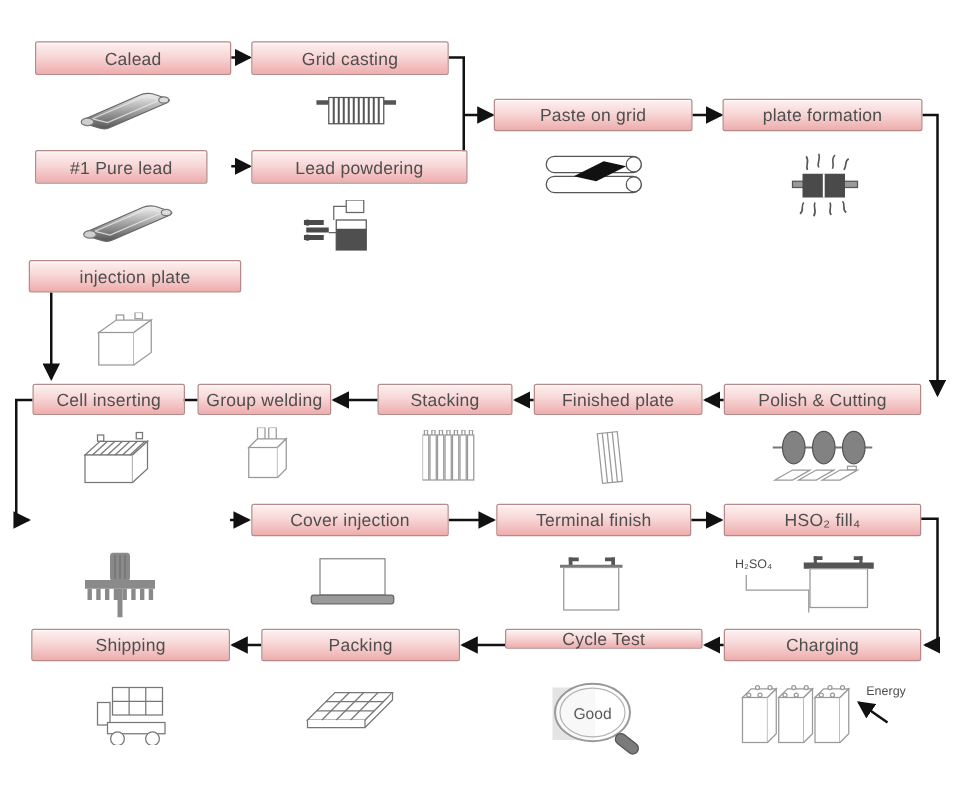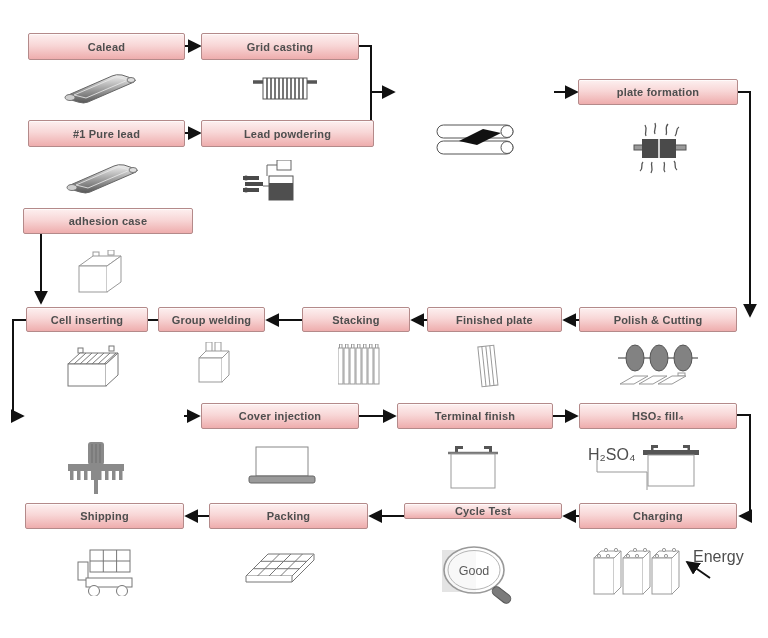--- a/index.html
+++ b/index.html
@@ -3,26 +3,26 @@
 <meta charset="utf-8">
 <style>
   html,body{margin:0;padding:0;background:#ffffff;}
   body{font-family:"Liberation Sans", sans-serif;}
   #stage{position:relative;width:768px;height:638px;background:#ffffff;overflow:hidden;}
   .layer{position:absolute;left:0;top:0;}
   .node{
     position:absolute;display:flex;align-items:center;justify-content:center;
     background:linear-gradient(180deg,#fdf0f0 0%,#f8d7d7 45%,#eeadad 100%);
     border:1px solid #b48a8a;border-radius:2px;
-    font-size:11px;color:#4e4e4e;letter-spacing:.2px;
+    font-size:14px;color:#4e4e4e;letter-spacing:.2px;
     box-shadow:inset 0 1px 0 rgba(255,255,255,.65);
-    box-sizing:border-box;text-align:center;white-space:nowrap;font-weight:bold;
+    box-sizing:border-box;text-align:center;white-space:nowrap;
   }
   .icon{position:absolute;}
-  .annot{position:absolute;font-size:16px;color:#4e4e4e;white-space:nowrap;}
+  .annot{position:absolute;font-size:10px;color:#4e4e4e;white-space:nowrap;}
 </style>
 </head>
 <body>
 
 <div id="stage">
 
   <svg class="layer" width="768" height="638">
     <defs>
       <marker id="arr" viewBox="0 0 8 8" refX="7" refY="4" markerWidth="7" markerHeight="7" orient="auto">
         <path d="M0,0 L8,4 L0,8 Z" fill="#111"></path>
@@ -322,24 +322,25 @@
       <line x1="42.6" y1="2" x2="42.6" y2="24"></line>
       <rect x="4" y="14" width="10" height="18"></rect>
       <rect x="12" y="30" width="46" height="9"></rect>
       <circle cx="20" cy="43" r="5.5"></circle>
       <circle cx="48" cy="43" r="5.5"></circle>
     </g>
   </svg>
 
   <div class="node" style="left:28px;top:33px;width:157px;height:27px">Calead</div>
   <div class="node" style="left:201px;top:33px;width:158px;height:27px">Grid casting</div>
-  <div class="node" style="left:28px;top:120px;width:157px;height:27px">#1 Pure lead</div>
+  <div class="node" style="left:28px;top:120px;width:138px;height:27px">#1 Pure lead</div>
   <div class="node" style="left:201px;top:120px;width:173px;height:27px">Lead powdering</div>
+  <div class="node" style="left:395px;top:79px;width:159px;height:26px">Paste on grid</div>
   <div class="node" style="left:578px;top:79px;width:160px;height:26px">plate formation</div>
-  <div class="node" style="left:23px;top:208px;width:170px;height:26px">adhesion case</div>
+  <div class="node" style="left:23px;top:208px;width:170px;height:26px">injection plate</div>
   <div class="node" style="left:26px;top:307px;width:122px;height:25px">Cell inserting</div>
   <div class="node" style="left:158px;top:307px;width:107px;height:25px">Group welding</div>
   <div class="node" style="left:302px;top:307px;width:108px;height:25px">Stacking</div>
   <div class="node" style="left:427px;top:307px;width:135px;height:25px">Finished plate</div>
   <div class="node" style="left:579px;top:307px;width:158px;height:25px">Polish &amp; Cutting</div>
   <div class="node" style="left:201px;top:403px;width:158px;height:26px">Cover injection</div>
   <div class="node" style="left:397px;top:403px;width:156px;height:26px">Terminal finish</div>
   <div class="node" style="left:579px;top:403px;width:158px;height:26px">HSO₂ fill₄</div>
   <div class="node" style="left:25px;top:503px;width:159px;height:26px">Shipping</div>
   <div class="node" style="left:209px;top:503px;width:159px;height:26px">Packing</div>

